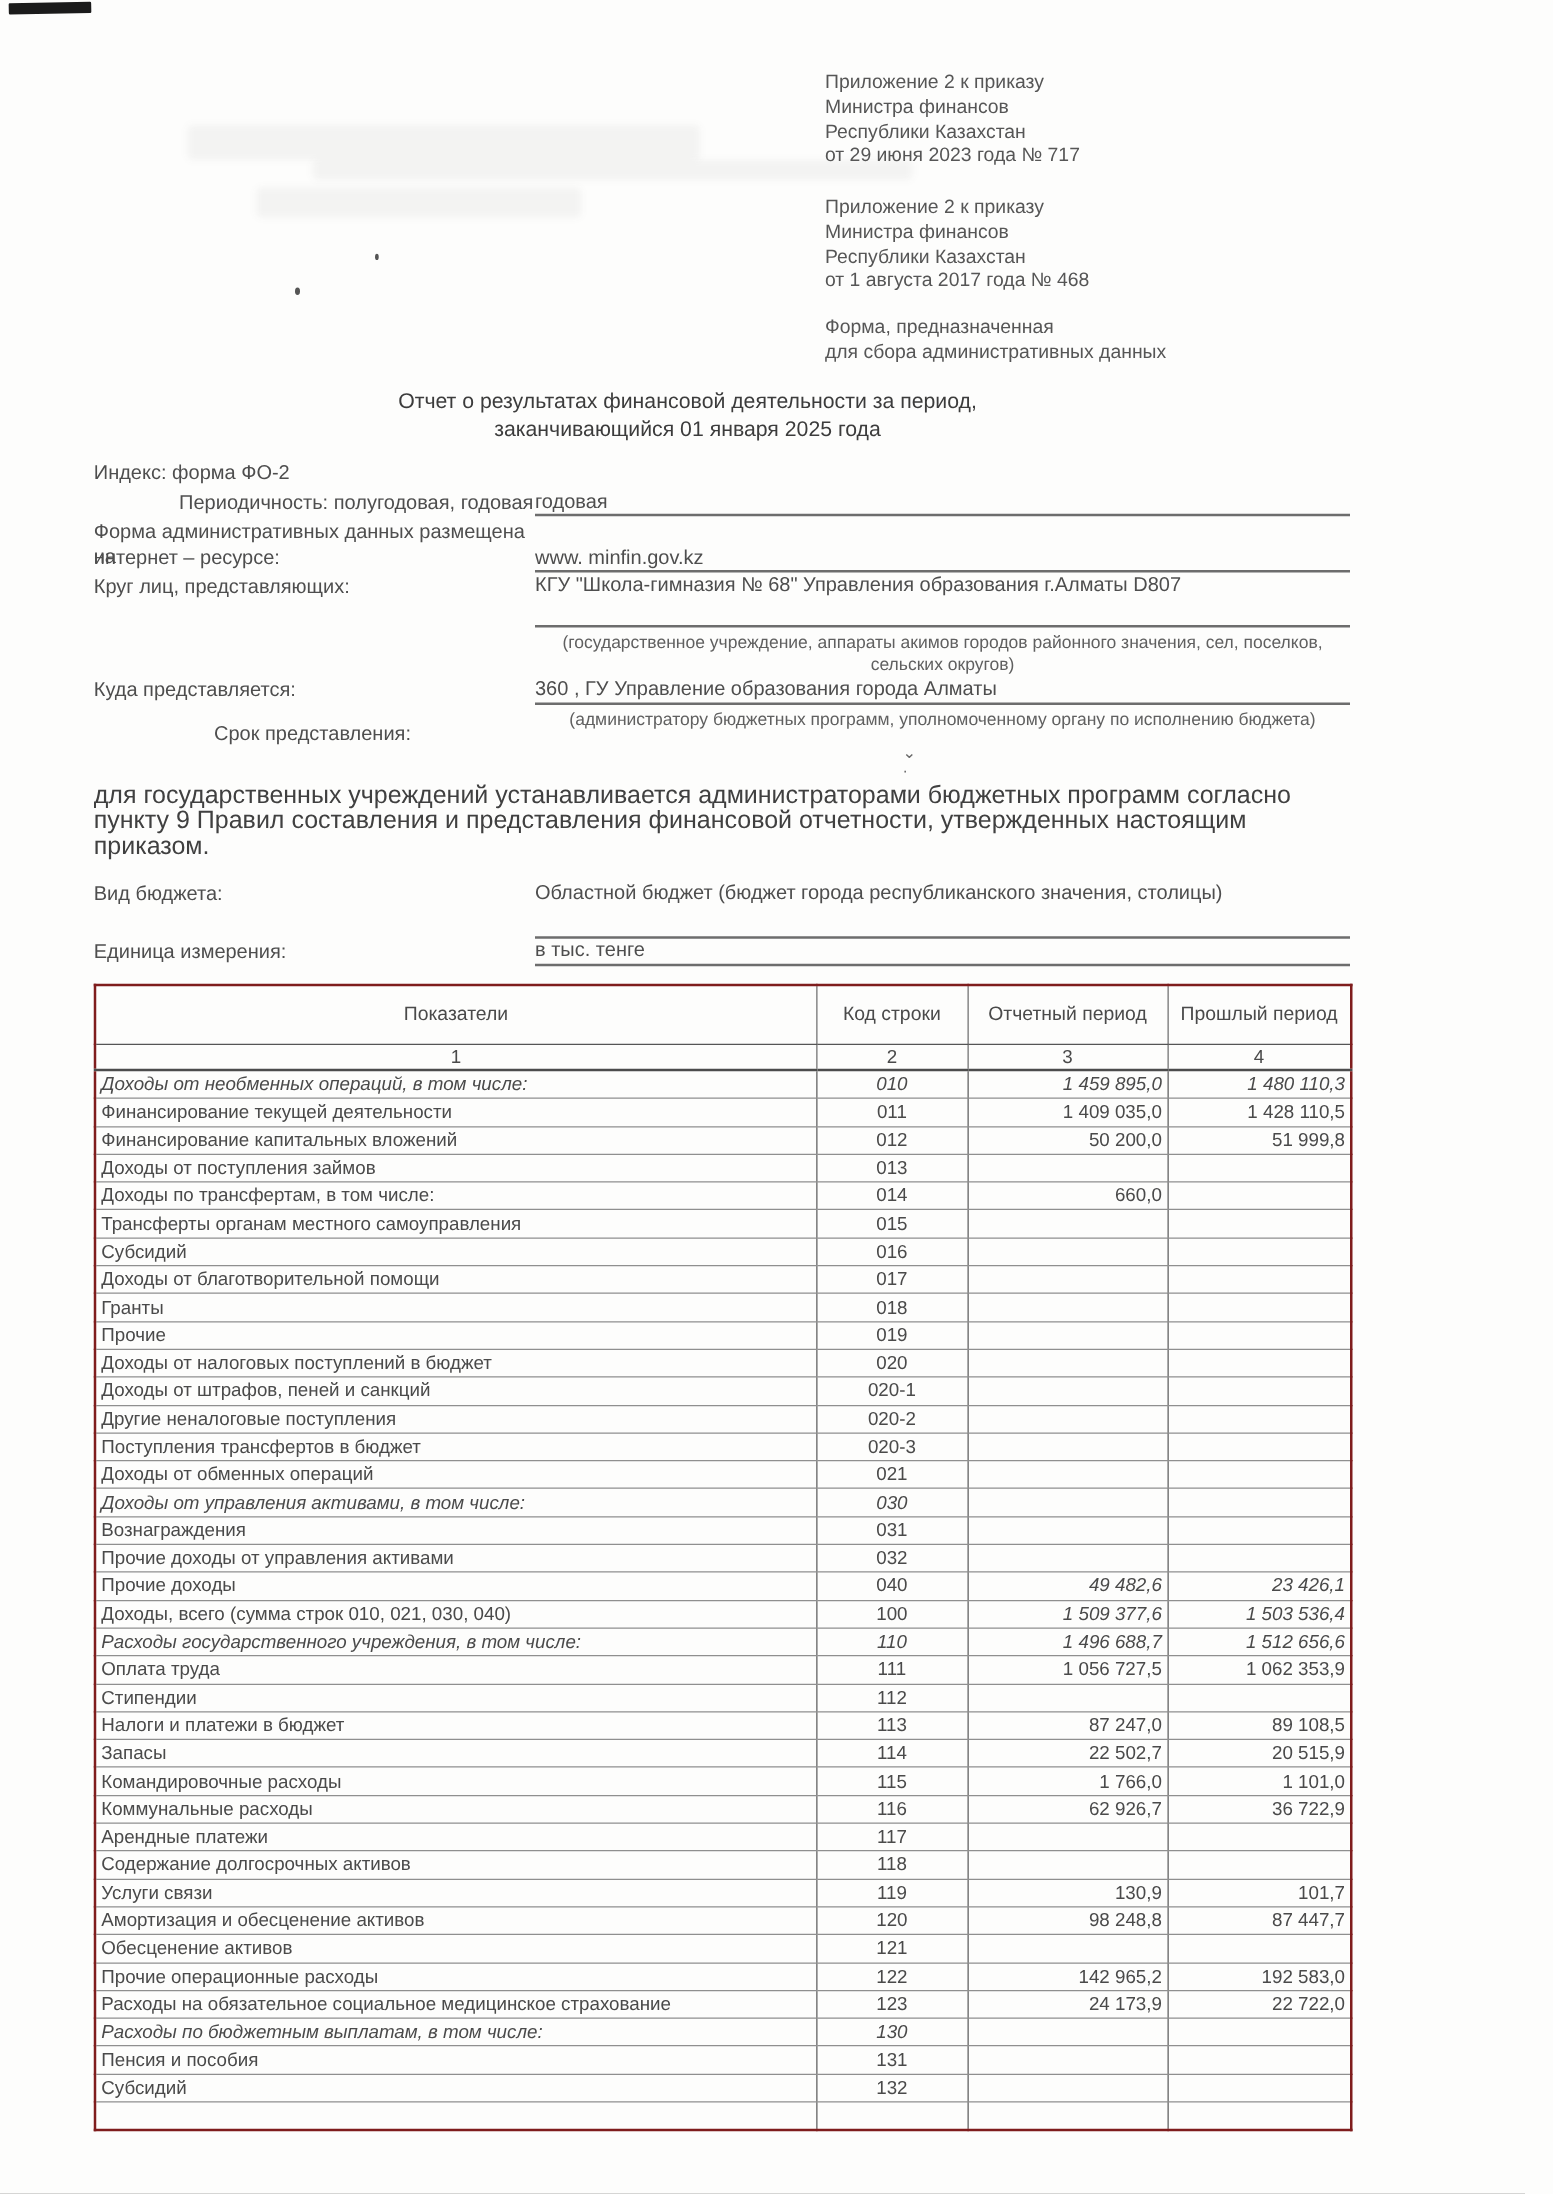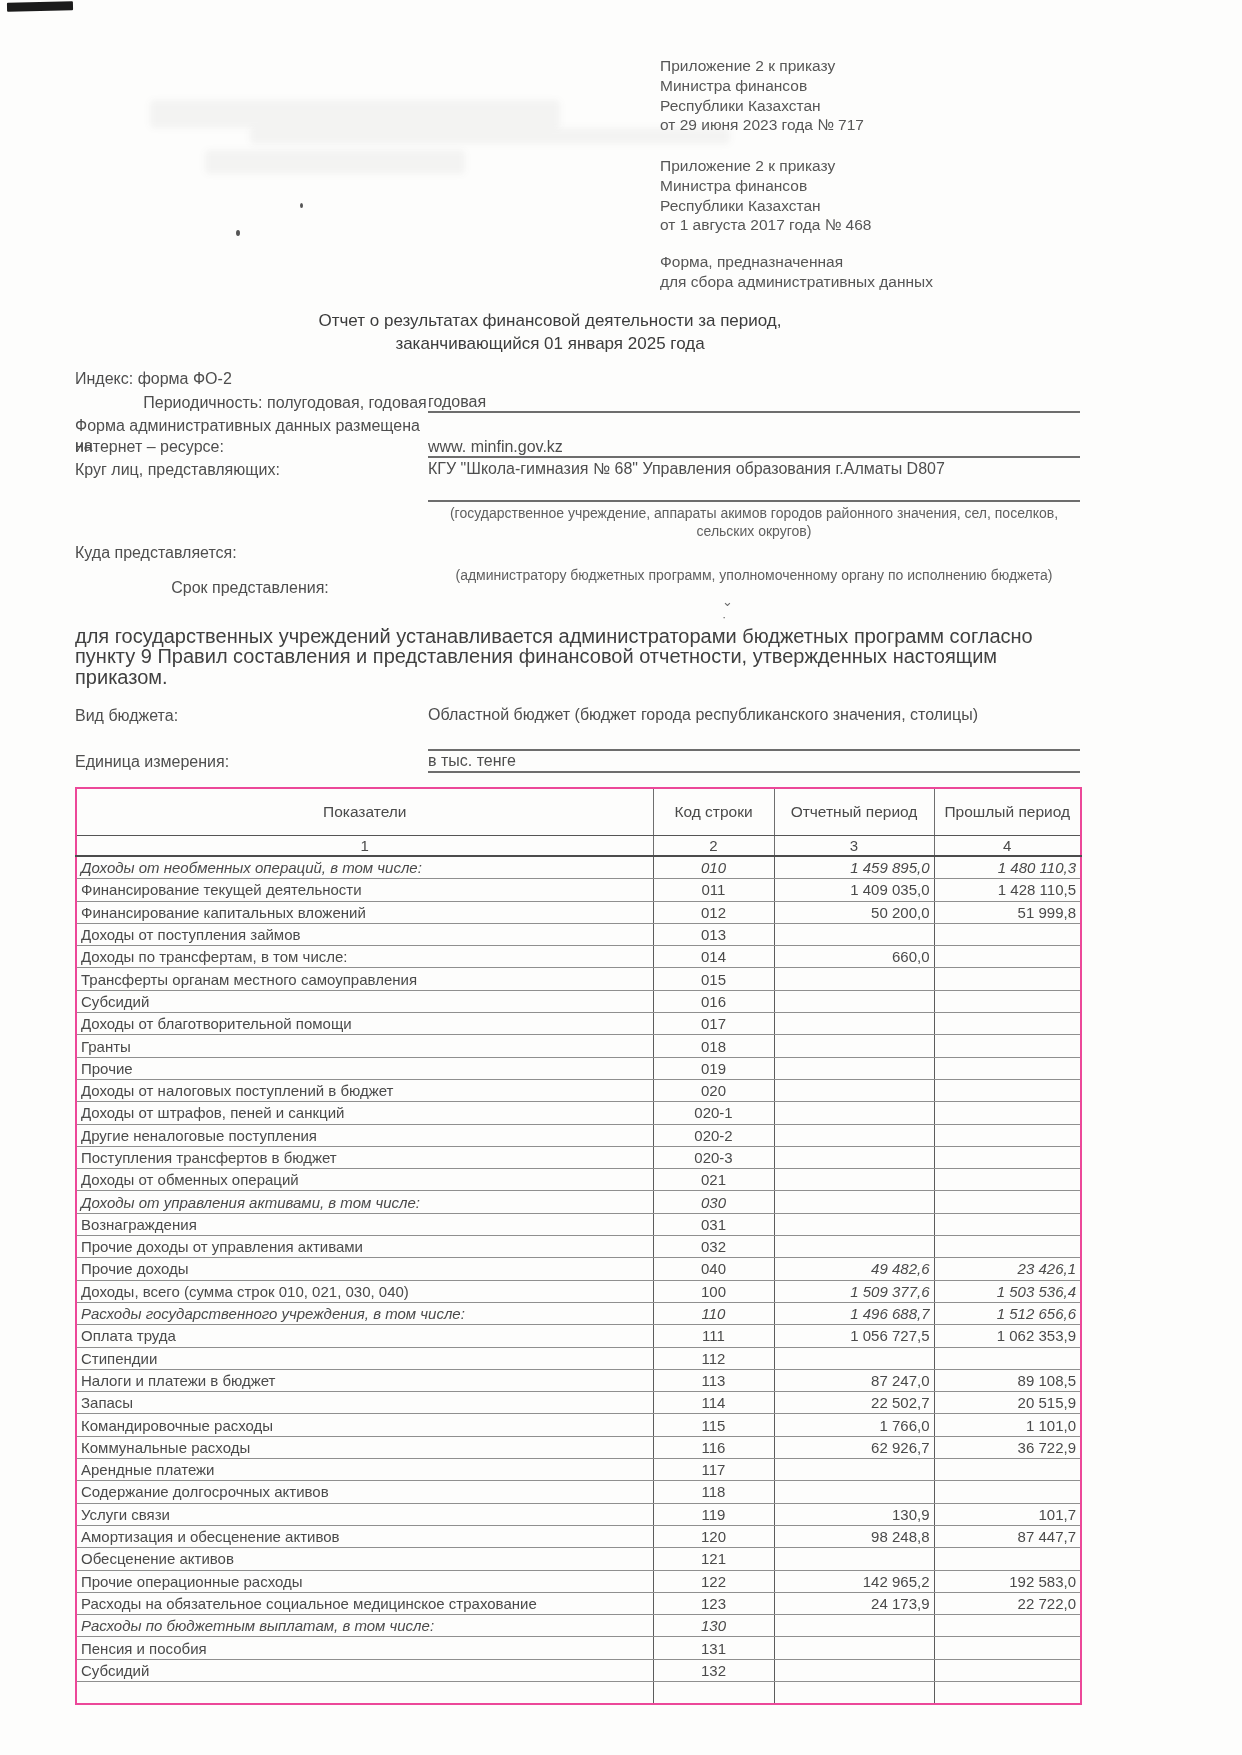--- a/index.html
+++ b/index.html
@@ -20,21 +20,21 @@
   .m-value{position:absolute;left:428px;width:652px;font-size:16px;color:#4e4e4e;line-height:21px;border-bottom:2px solid #6d6d6d;}
   .m-caption{position:absolute;left:440px;width:628px;text-align:center;font-size:14px;line-height:18px;color:#606060;}
   .m-par{position:absolute;left:75px;width:1005px;font-size:20px;line-height:20.3px;color:#404040;}
   
   .grid-wrap{position:absolute;left:75px;top:787px;width:1005px;}
   table.grid{border-collapse:collapse;table-layout:fixed;width:1005px;background:transparent;}
   table.grid th,table.grid td{
     border:1px solid #6f6f6f;font-weight:normal;font-size:15px;color:#4a4a4a;
     padding:0 4px;white-space:nowrap;overflow:hidden;
   }
-  table.grid{border:2px solid #ec4899;}
+  table.grid{border:2px solid #7f1d1d;}
   tr.hrow th{height:46px;text-align:center;font-size:15.5px;line-height:18px;border-bottom:1.5px solid #555;}
   tr.nrow td{height:19px;text-align:center;border-bottom:2px solid #4c4c4c;font-size:15px;}
   tbody.body-rows td{height:21.3px;border-top:1px solid #8f8f8f;border-bottom:1px solid #8f8f8f;border-left:1.5px solid #5c5c5c;border-right:1.5px solid #5c5c5c;}
   td.c-label{text-align:left;}
   td.c-code{text-align:center;color:#5a5a5a;}
   td.c-rep{text-align:right;color:#4f4f4f;}
   td.c-pri{text-align:right;color:#717171;}
   .st-bi{font-weight:bold;font-style:italic;color:#373737;}
   .st-b{font-weight:bold;color:#373737;}
   .st-i{font-style:italic;}
@@ -83,20 +83,21 @@
 
   <div class="m-label" style="top:416px;">Форма административных данных размещена на</div>
   <div class="m-label" style="top:437px;">интернет – ресурсе:</div>
   <div class="m-value" style="top:436px;height:20px;">www. minfin.gov.kz</div>
 
   <div class="m-label" style="top:460px;">Круг лиц, представляющих:</div>
   <div class="m-value" style="top:458px;height:42px;white-space:normal;">КГУ "Школа-гимназия № 68" Управления образования г.Алматы D807</div>
   <div class="m-caption" style="top:504px;">(государственное учреждение, аппараты акимов городов районного значения, сел, поселков, сельских округов)</div>
 
   <div class="m-label" style="top:543px;">Куда представляется:</div>
+  <div class="m-value" style="top:541px;height:21px;">360 , ГУ Управление образования города Алматы</div>
   <div class="m-caption" style="top:566px;">(администратору бюджетных программ, уполномоченному органу по исполнению бюджета)</div>
 
   <div class="m-label" style="top:578px;text-align:center;">Срок представления:</div>
   <div class="m-par" style="top:626px;">для государственных учреждений устанавливается администраторами бюджетных программ согласно пункту 9 Правил составления и представления финансовой отчетности, утвержденных настоящим приказом.</div>
 
   <div class="m-label" style="top:706px;">Вид бюджета:</div>
   <div class="m-value" style="top:704px;height:45px;white-space:normal;">Областной бюджет (бюджет города республиканского значения, столицы)</div>
 
   <div class="m-label" style="top:752px;">Единица измерения:</div>
   <div class="m-value" style="top:750px;height:21px;">в тыс. тенге</div>

